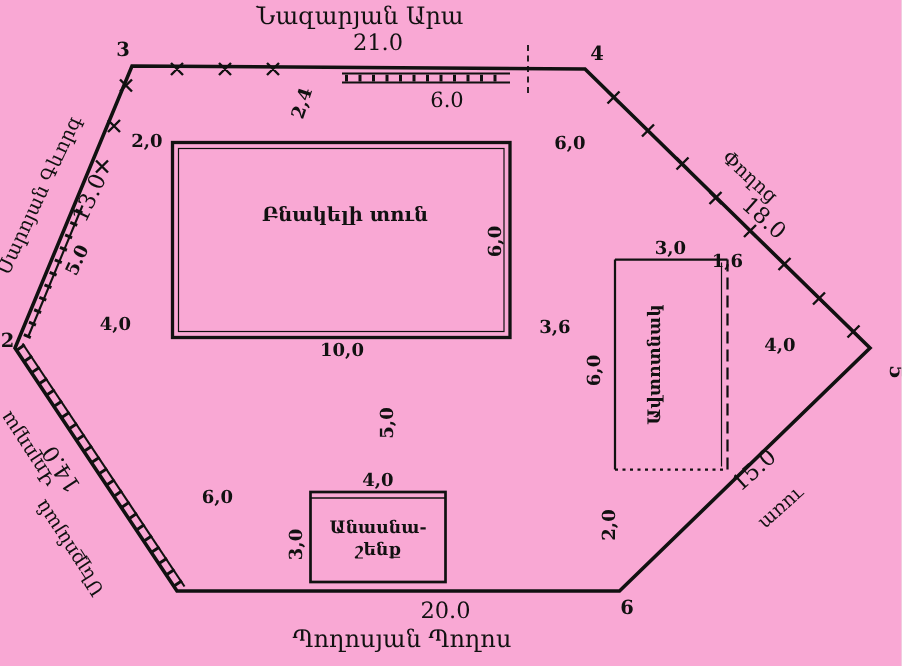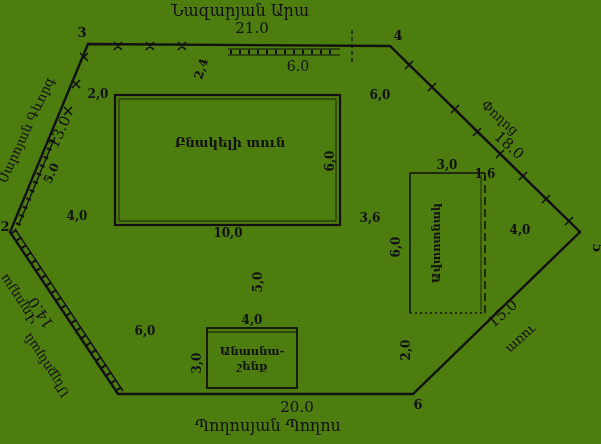--- a/index.html
+++ b/index.html
@@ -1,16 +1,16 @@
 <!DOCTYPE html>
 <html><head>
 <meta charset="utf-8">
 <style>
   html,body{margin:0;padding:0;background:#e8e8e8;}
-  .page{width:601px;height:444px;background:#4d7c0f;position:relative;overflow:hidden;
+  .page{width:601px;height:444px;background:#f9a8d4;position:relative;overflow:hidden;
         font-family:"DejaVu Serif","DejaVu Sans",serif;}
   svg{display:block;}
   text{fill:#111111;font-family:"DejaVu Serif","DejaVu Sans",serif;}
   .street{font-size:16px;}
   .len{font-size:15px;}
   .num{font-size:12px;font-weight:bold;}
   .vtx{font-size:13px;font-weight:bold;}
   .bld{font-size:13px;font-weight:bold;}
   .bld-sm{font-size:11.5px;font-weight:bold;}
   .side-name{font-size:13px;}

